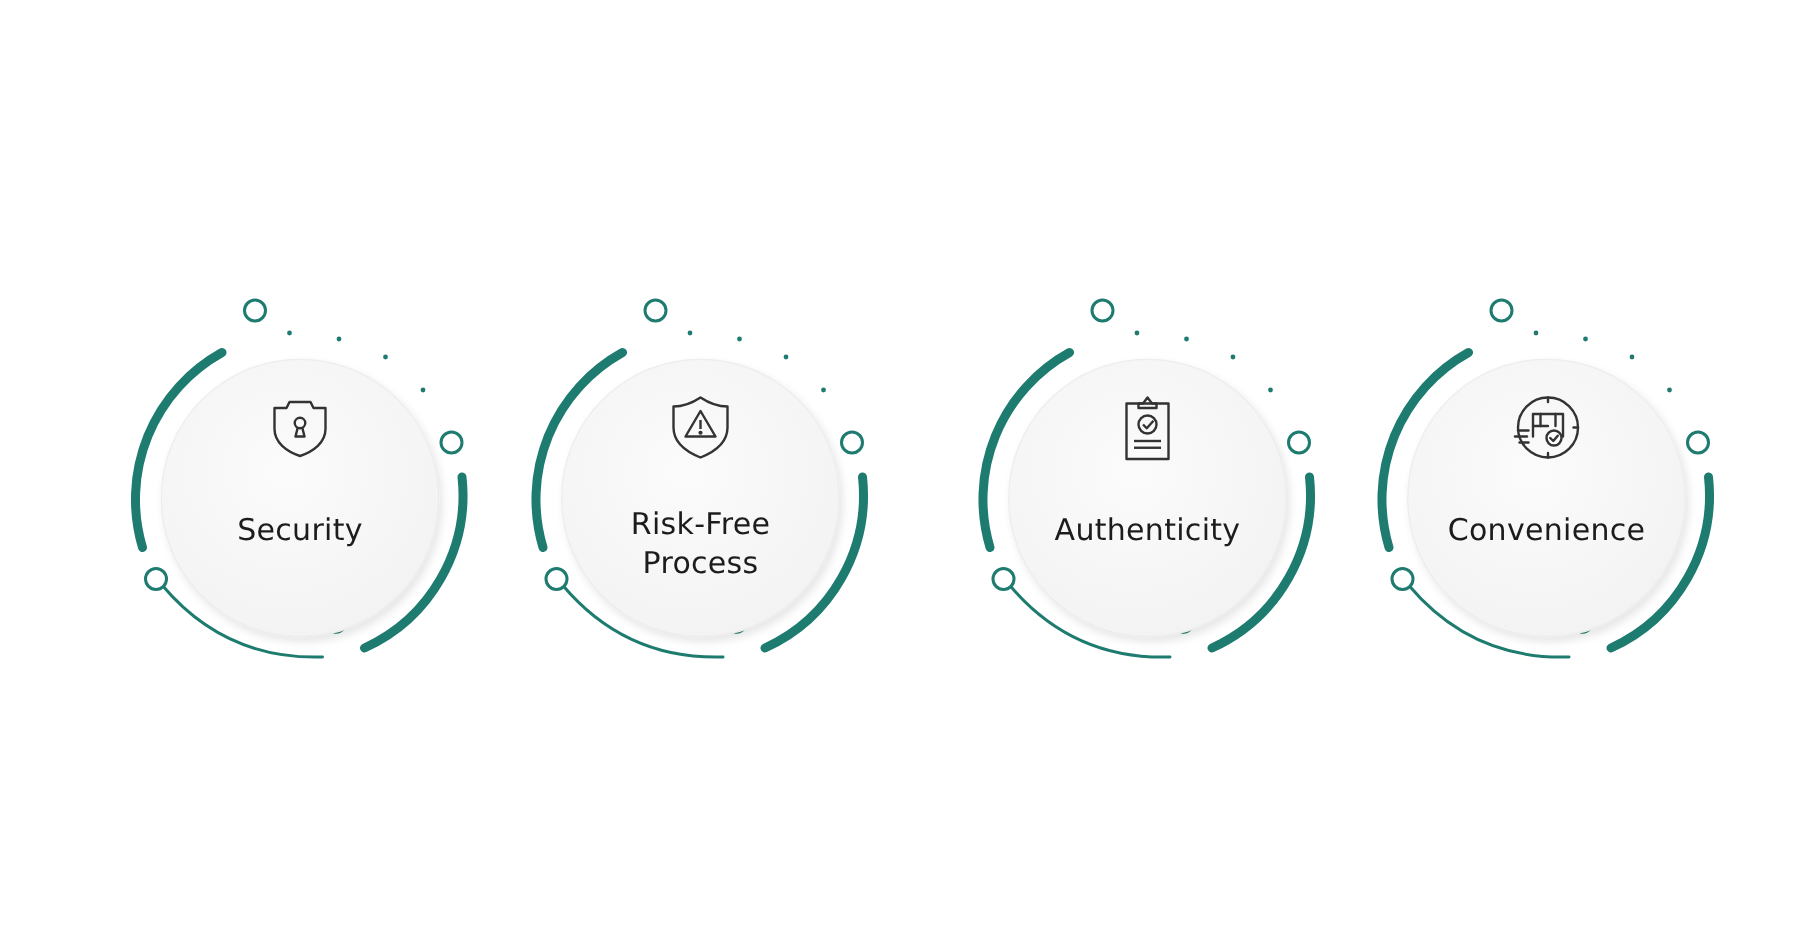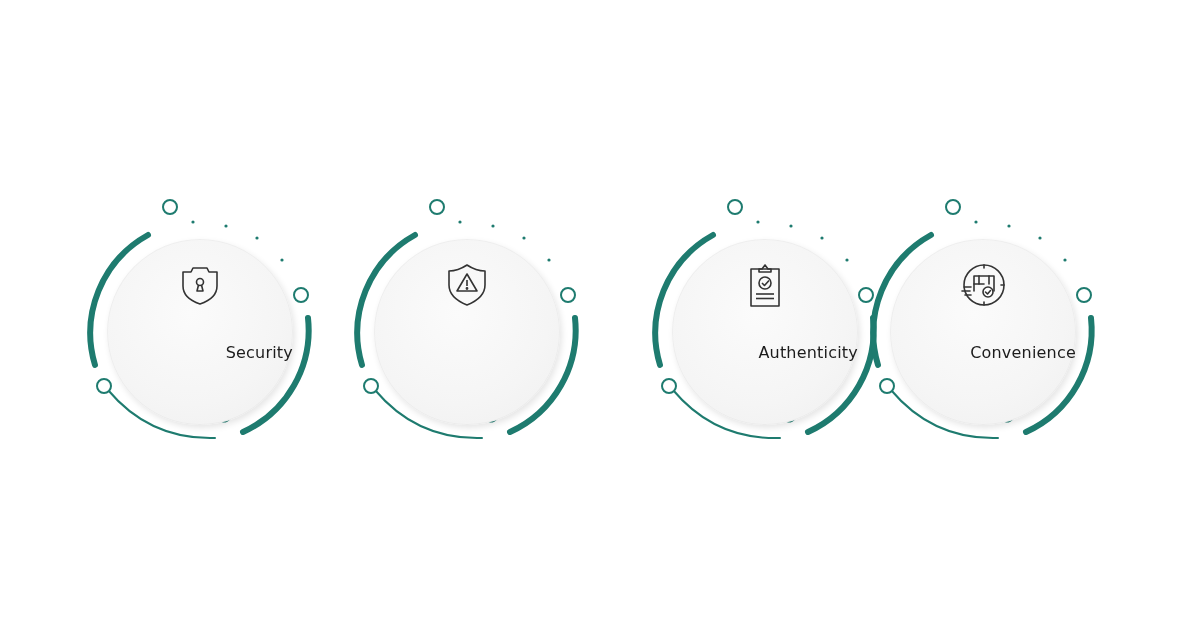--- a/index.html
+++ b/index.html
@@ -53,23 +53,23 @@
       height: 50px;
     }
     .icon svg {
       width: 50px;
       height: 50px;
     }
     .label {
       position: absolute;
       left: 17px;
       width: 186px;
-      text-align: right;
+      text-align: center;
       color: #1c1c1c;
-      font-size: 16px;
+      font-size: 20px;
       line-height: 26px;
       letter-spacing: 0.2px;
     }
     .label.one-line { top: 150px; }
     .label.two-line { top: 146px; }
     .label .line { display: block; }
   </style>
 </head>
 <body>
 
@@ -125,20 +125,24 @@
       </g>
     </svg>
     <div class="disk"></div>
     <div class="icon">
       <svg viewBox="0 0 50 50" fill="none" stroke="#333" stroke-width="1.6" stroke-linejoin="round">
         <path d="M25 5 c6 4 12 6 18 6 v14 c0 10 -8 16 -18 20 c-10 -4 -18 -10 -18 -20 v-14 c6 0 12 -2 18 -6 z"></path>
         <path d="M25 14 l10 17 h-20 z"></path>
         <line x1="25" y1="20" x2="25" y2="26"></line>
         <circle cx="25" cy="28.5" r="0.6" fill="#333"></circle>
       </svg>
+    </div>
+    <div class="label two-line">
+      <span class="line">Risk-Free</span>
+      <span class="line">Process</span>
     </div>
   </div>
 
   <div class="card" style="left:655px;">
     <svg class="deco" viewBox="0 0 260 270">
       <g fill="none" stroke="#1e7b6f" stroke-linecap="round">
         <path d="M58 45 A112 112 0 0 0 5 175" stroke-width="6"></path>
         <path d="M218 128 A112 112 0 0 1 153 242" stroke-width="6"></path>
         <path d="M18 200 Q60 250 125 248" stroke-width="2"></path>
         <circle cx="80" cy="17" r="7" stroke-width="2" fill="#fff"></circle>
@@ -162,21 +166,21 @@
         <path d="M22 23 l2.5 2.5 l4.5 -5"></path>
         <line x1="16" y1="34" x2="34" y2="34"></line>
         <line x1="16" y1="38.5" x2="34" y2="38.5"></line>
       </svg>
     </div>
     <div class="label one-line">
       <span class="line">Authenticity</span>
     </div>
   </div>
 
-  <div class="card" style="left:873px;">
+  <div class="card" style="left:921px;">
     <svg class="deco" viewBox="0 0 260 270">
       <g fill="none" stroke="#1e7b6f" stroke-linecap="round">
         <path d="M58 45 A112 112 0 0 0 5 175" stroke-width="6"></path>
         <path d="M218 128 A112 112 0 0 1 153 242" stroke-width="6"></path>
         <path d="M18 200 Q60 250 125 248" stroke-width="2"></path>
         <circle cx="80" cy="17" r="7" stroke-width="2" fill="#fff"></circle>
         <circle cx="211" cy="105" r="7" stroke-width="2" fill="#fff"></circle>
         <circle cx="14" cy="196" r="7" stroke-width="2" fill="#fff"></circle>
         <path d="M127 226 Q133 236 140 228" stroke-width="2"></path>
       </g>

